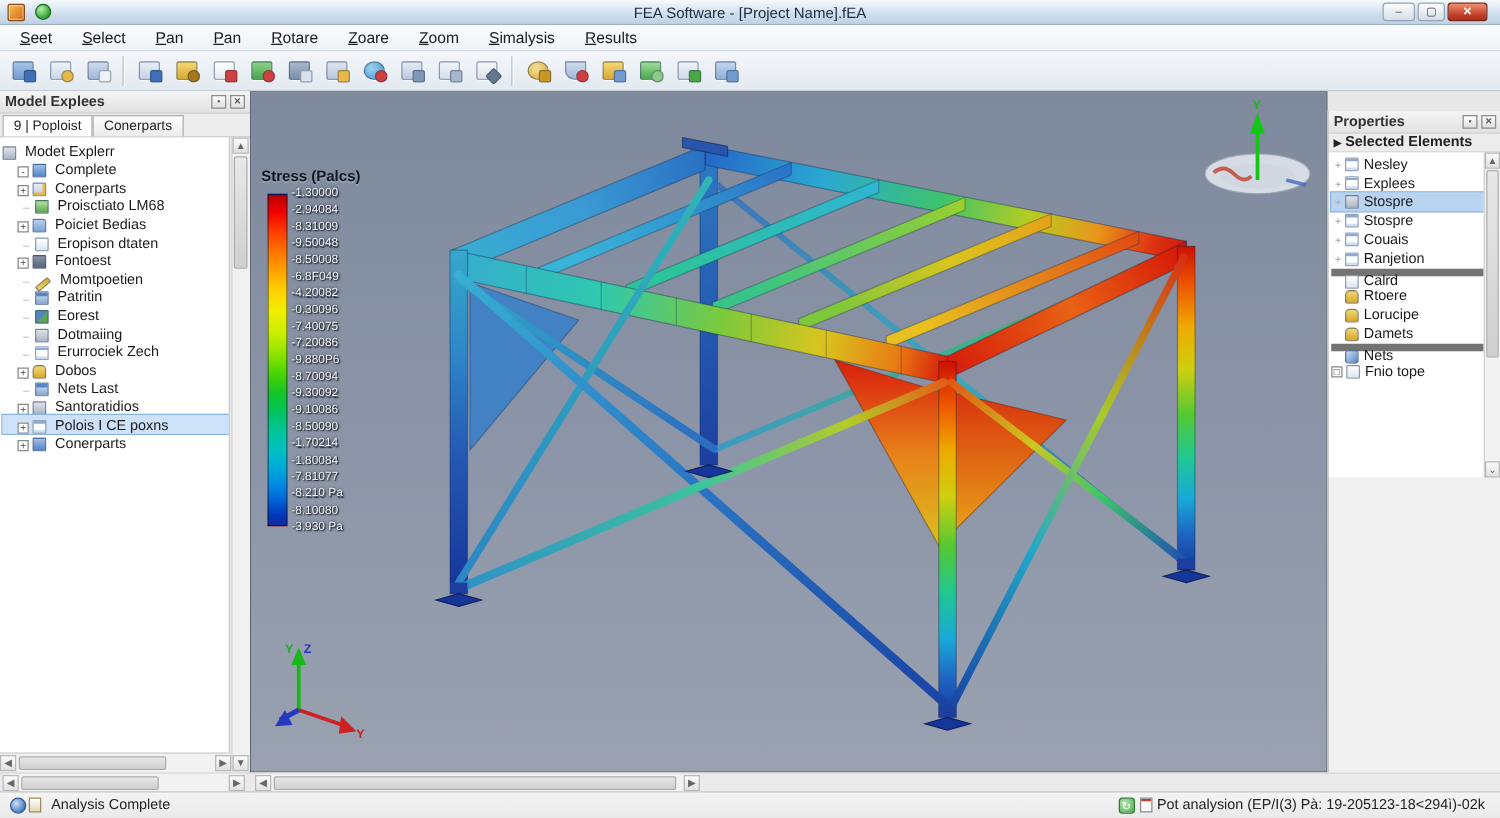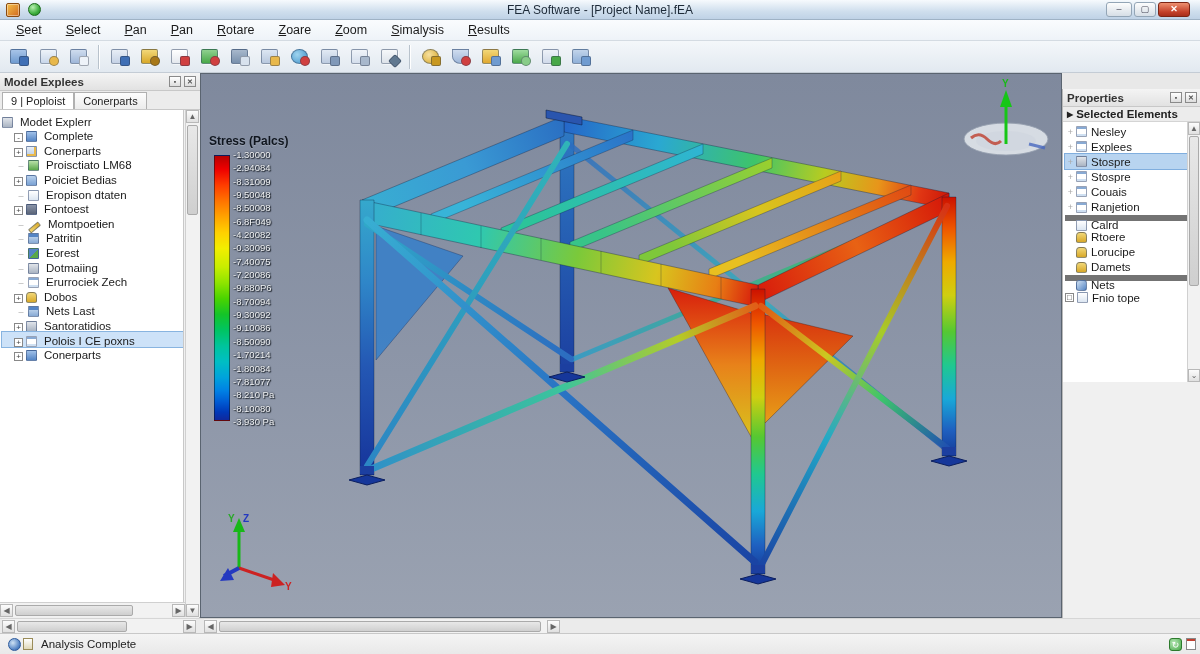--- a/index.html
+++ b/index.html
@@ -696,13 +696,14 @@
   </div>
 </div>
 
 <div id="statusbar">
   <span class="st-ic1"></span>
   <span class="st-ic2"></span>
   <span>Analysis Complete</span>
   <span class="spacer"></span>
   <span class="st-ic3">↻</span>
   <span class="st-ic4"></span>
+  <span style="margin-right:12px;">Pot analysion (EP/I(3) Pà: 19-205123-18&lt;294ì)-02k</span>
 </div>
 
 </body></html>

